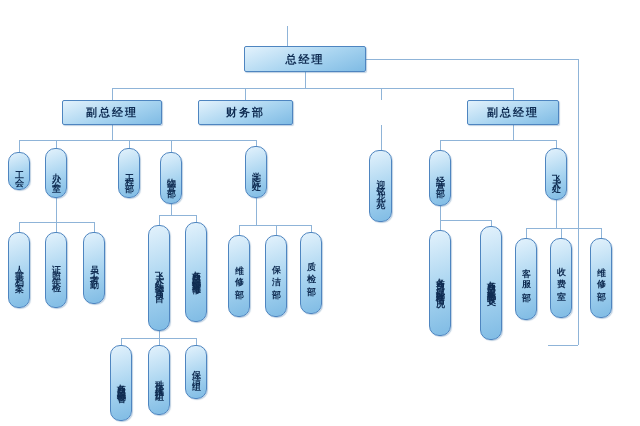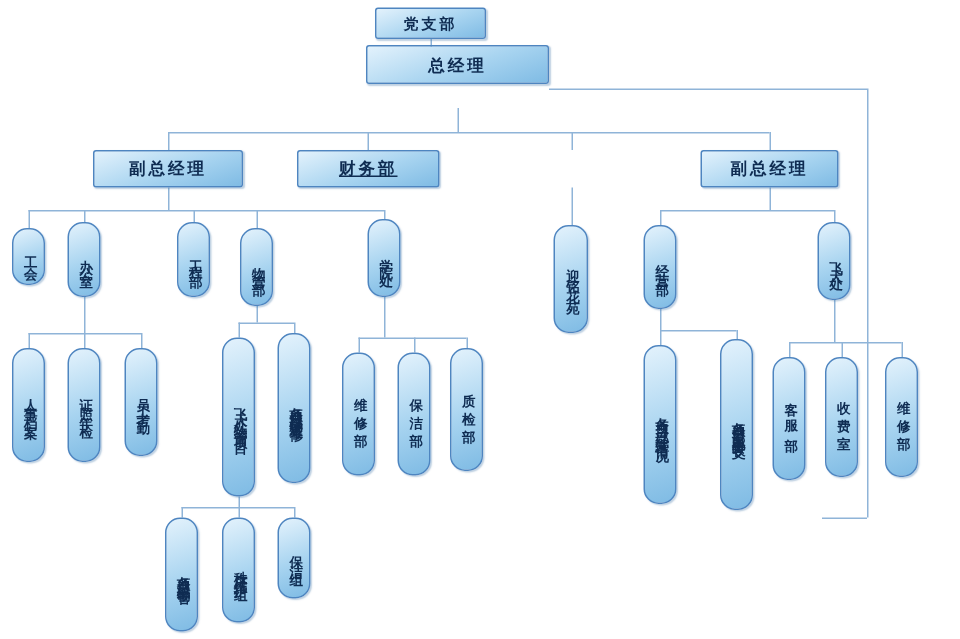--- a/index.html
+++ b/index.html
@@ -75,24 +75,23 @@
   <div class="ln lnh" style="left:440px;top:220px;width:51px;"></div>
   <div class="ln lnv" style="left:440px;top:220px;height:10px;"></div>
   <div class="ln lnv" style="left:491px;top:220px;height:6px;"></div>
 
   <div class="ln lnv" style="left:556px;top:200px;height:28px;"></div>
   <div class="ln lnh" style="left:526px;top:228px;width:75px;"></div>
   <div class="ln lnv" style="left:526px;top:228px;height:10px;"></div>
   <div class="ln lnv" style="left:561px;top:228px;height:10px;"></div>
   <div class="ln lnv" style="left:601px;top:228px;height:10px;"></div>
 
-  <div class="node hbox" style="left:250px;top:5px;width:74px;height:21px;font-size:10px;">党支部</div>
-  <div class="node hbox" style="left:244px;top:30px;width:122px;height:26px;">总经理</div>
+  <div class="node hbox" style="left:244px;top:46px;width:122px;height:26px;">总经理</div>
   <div class="node hbox" style="left:62px;top:100px;width:100px;height:25px;">副总经理</div>
-  <div class="node hbox" style="left:198px;top:100px;width:95px;height:25px;text-decoration:underline;">财务部</div>
+  <div class="node hbox" style="left:198px;top:100px;width:95px;height:25px;">财务部</div>
   <div class="node hbox" style="left:467px;top:100px;width:92px;height:25px;">副总经理</div>
 
   <div class="node vbox" style="left:8px;top:152px;width:22px;height:38px;letter-spacing:8px;">工会</div>
   <div class="node vbox" style="left:45px;top:148px;width:22px;height:50px;letter-spacing:5px;">办公室</div>
   <div class="node vbox" style="left:118px;top:148px;width:22px;height:50px;letter-spacing:5px;">工程部</div>
   <div class="node vbox" style="left:160px;top:152px;width:22px;height:52px;letter-spacing:5px;">物管部</div>
   <div class="node vbox" style="left:245px;top:146px;width:22px;height:52px;letter-spacing:5px;">学院处</div>
 
   <div class="node vbox" style="left:8px;top:232px;width:22px;height:76px;letter-spacing:6px;">人事档案</div>
   <div class="node vbox" style="left:45px;top:232px;width:22px;height:76px;letter-spacing:6px;">证照年检</div>

